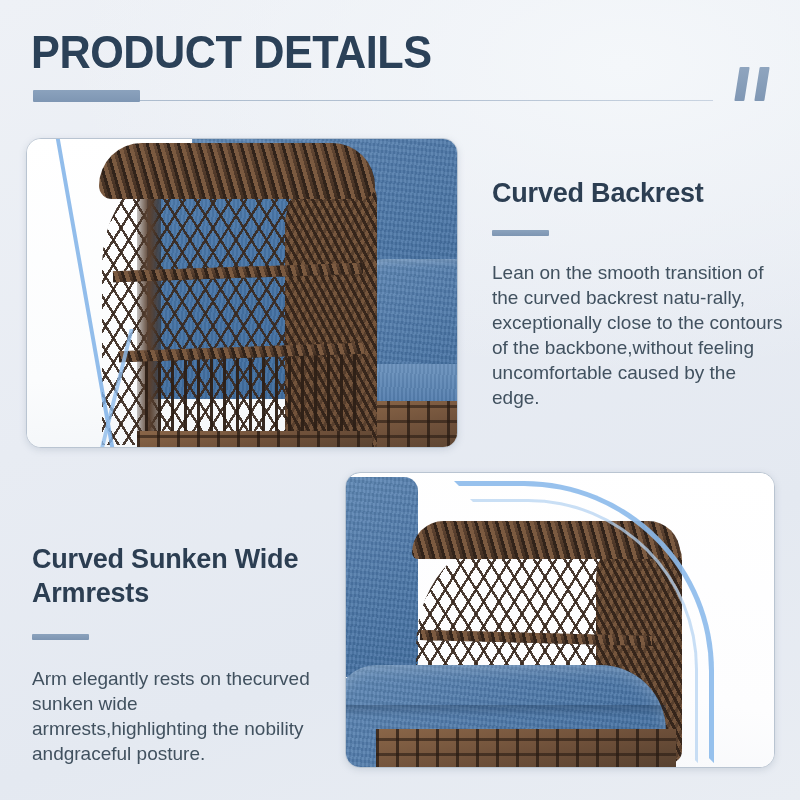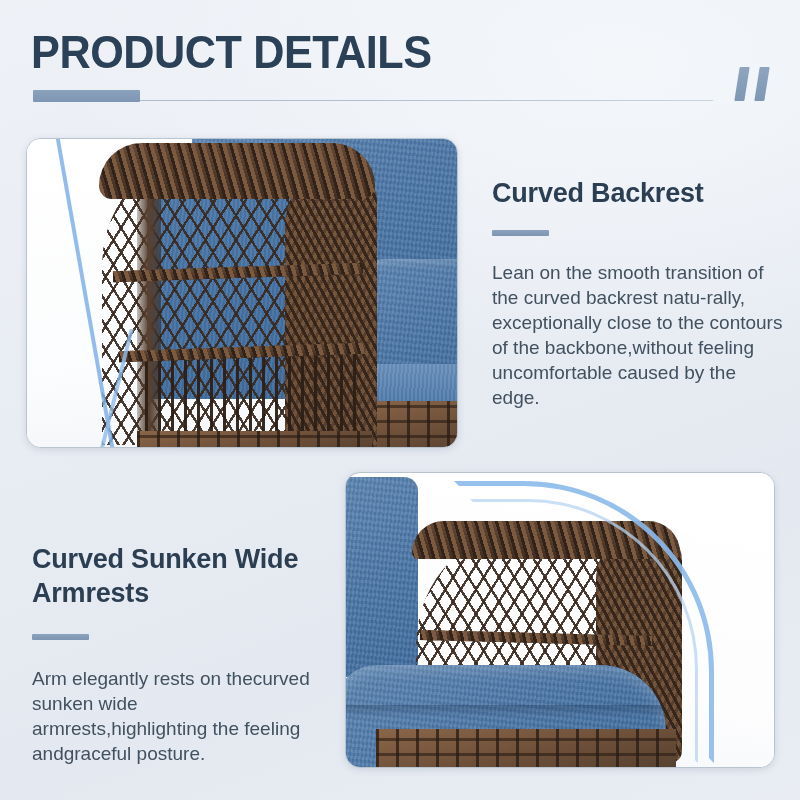--- a/index.html
+++ b/index.html
@@ -363,21 +363,21 @@
 
   <div class="text-block block-one">
     <div class="block-heading">Curved Backrest</div>
     <div class="block-divider"></div>
     <div class="block-body">Lean on the smooth transition of the curved backrest natu-rally, exceptionally close to the contours of the backbone,without feeling uncomfortable caused by the edge.</div>
   </div>
 
   <div class="text-block block-two">
     <div class="block-heading">Curved Sunken Wide Armrests</div>
     <div class="block-divider"></div>
-    <div class="block-body">Arm elegantly rests on thecurved sunken wide armrests,highlighting the feeling andgraceful posture.</div>
+    <div class="block-body">Arm elegantly rests on thecurved sunken wide armrests,highlighting the nobility andgraceful posture.</div>
   </div>
 
   <div class="photo-panel panel-two">
     <div class="photo-inner">
       <div class="p2-bg"></div>
 
       <div class="cushion p2-cush-back"></div>
       <div class="p2-cush-side"></div>
 
       <div class="p2-arm-shell">

